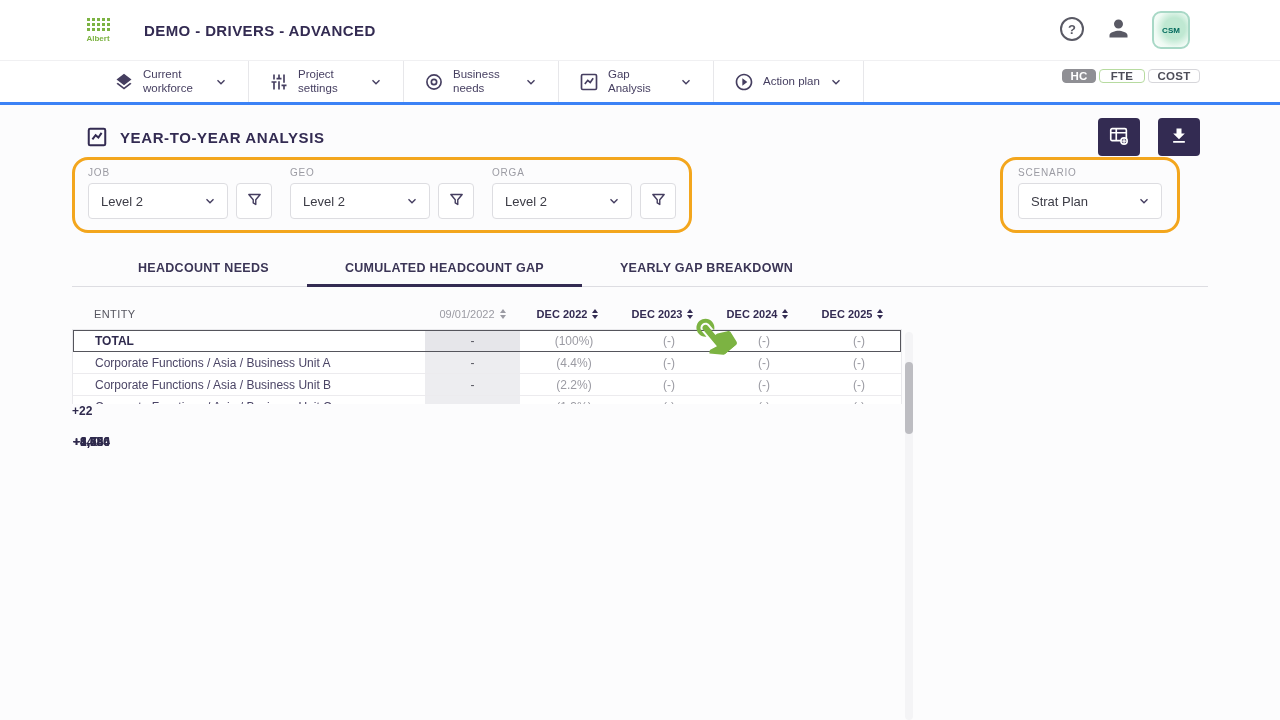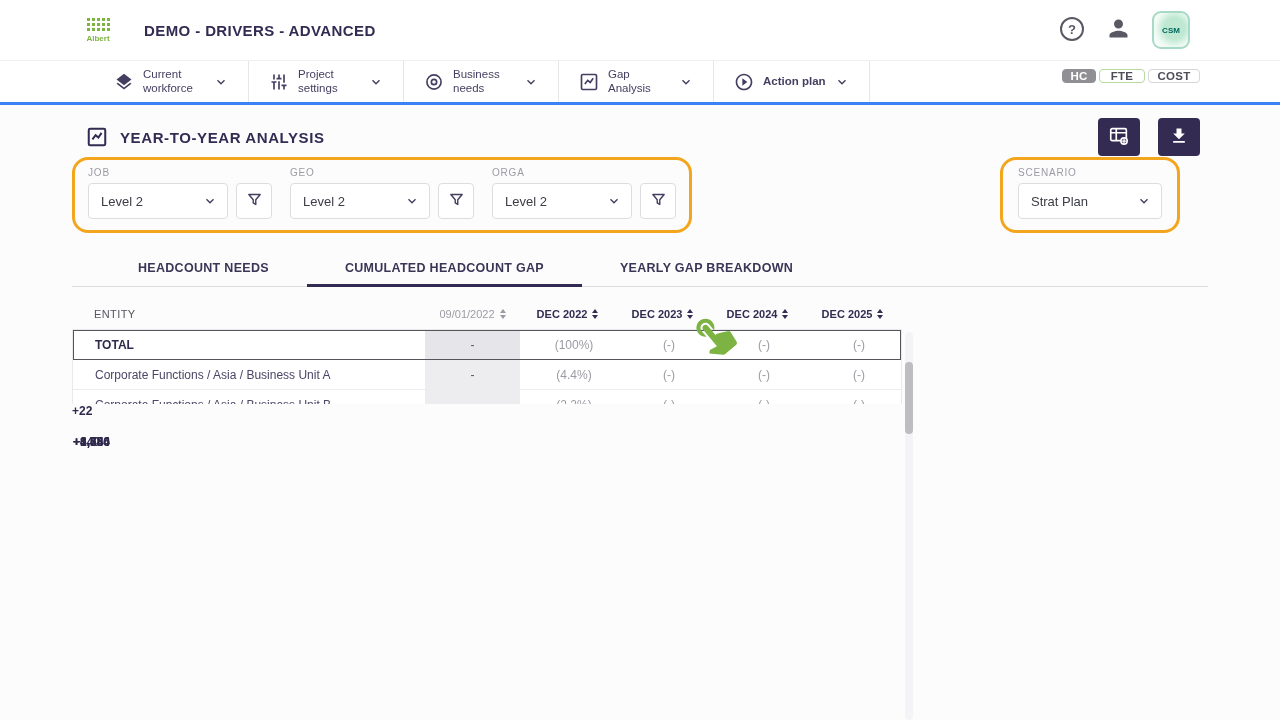--- a/index.html
+++ b/index.html
@@ -13,21 +13,21 @@
   .logo-text { font-size:8px; font-weight:bold; color:#7cb342; }
   .app-title { margin-left:34px; font-size:15px; font-weight:700; color:#332b52; letter-spacing:.4px; }
   .topbar-right { margin-left:auto; display:flex; align-items:center; gap:20px; }
   .icon-btn { background:none; border:none; cursor:pointer; display:flex; align-items:center; }
   .csm { width:38px; height:38px; border-radius:9px; border:2px solid #a8d8c6; background:radial-gradient(circle at 60% 45%, #bfe8d2 0 38%, #eefaf3 68%, #ffffff); display:flex; align-items:center; justify-content:center; font-size:8px; font-weight:700; color:#00695c; cursor:pointer; }
 
   
   .navbar { position:absolute; top:60px; left:0; right:0; height:45px; background:#fff; border-top:1px solid #f0f0f2; border-bottom:3px solid #3b82f6; display:flex; align-items:center; padding-left:94px; z-index:5; }
   .nav-item { display:flex; align-items:center; gap:9px; padding:0 20px; height:100%; border-right:1px solid #e7e7ea; color:#453e60; cursor:pointer; }
   .nav-label { font-size:11.5px; line-height:1.15; max-width:62px; }
-  .nav-item.nowrap .nav-label { max-width:none; white-space:nowrap;font-weight:bold; }
+  .nav-item.nowrap .nav-label { max-width:none; white-space:nowrap; }
   .nav-icon { display:flex; color:#453e60; }
   .chev { display:flex; color:#453e60; }
 
   .view-toggle { position:absolute; right:80px; top:69px; display:flex; gap:3px; z-index:6; }
   .vt { height:14px; border-radius:4px; font-size:11.5px; font-weight:700; display:flex; align-items:center; justify-content:center; cursor:pointer; font-family:inherit; letter-spacing:.3px; }
   .vt.hc { width:34px; background:#8f8f94; color:#fff; border:1px solid #8f8f94; }
   .vt.fte { width:46px; background:#fff; color:#4d4d58; border:1px solid #b7dba0; }
   .vt.cost { width:52px; background:#fff; color:#4d4d58; border:1px solid #d6d6da; }
 
   
@@ -60,21 +60,21 @@
   .thead { display:flex; height:30px; align-items:center; }
   .th { font-size:11px; font-weight:700; color:#332b52; display:flex; align-items:center; justify-content:center; flex:0 0 95px; cursor:pointer; }
   .th.entity { flex:0 0 353px; justify-content:flex-start; padding-left:22px; color:#55555f; font-weight:400; letter-spacing:.4px; cursor:default; }
   .th.baseline { color:#9b9ba3; font-weight:400; }
   .sort { display:inline-flex; flex-direction:column; gap:2px; margin-left:5px; cursor:pointer; }
   .sort i { width:0; height:0; border-left:3.5px solid transparent; border-right:3.5px solid transparent; }
   .sort .up { border-bottom:4px solid currentColor; }
   .sort .down { border-top:4px solid currentColor; }
 
   .tbody { border:1px solid #e9e9ec; }
-  .row { display:flex; height:30px; align-items:center; background:#fff; border-bottom:1px solid #ecebee; }
+  .row { display:flex; height:22px; align-items:center; background:#fff; border-bottom:1px solid #ecebee; }
   .row:last-child { border-bottom:none; }
   .cell { display:flex; align-items:center; height:100%; }
   .cell.entity { flex:0 0 352px; padding-left:22px; font-size:12px; color:#4b4566; }
   .cell.baseline { flex:0 0 95px; background:#ededf0; justify-content:center; font-size:12px; color:#55555f; }
   .cell.num { flex:0 0 95px; justify-content:center; }
   .cell .main { font-size:12px; font-weight:700; color:#2f2a4d; }
   .cell .sub { font-size:12px; color:#9b9ba3; margin-left:13px; }
   .row.total { outline:1.5px solid #55555c; outline-offset:-1px; position:relative; z-index:2; }
   .row.total .cell.entity { font-weight:700; color:#2f2a4d; }
   .row.total .cell.baseline { background:#e6e6ea; }

